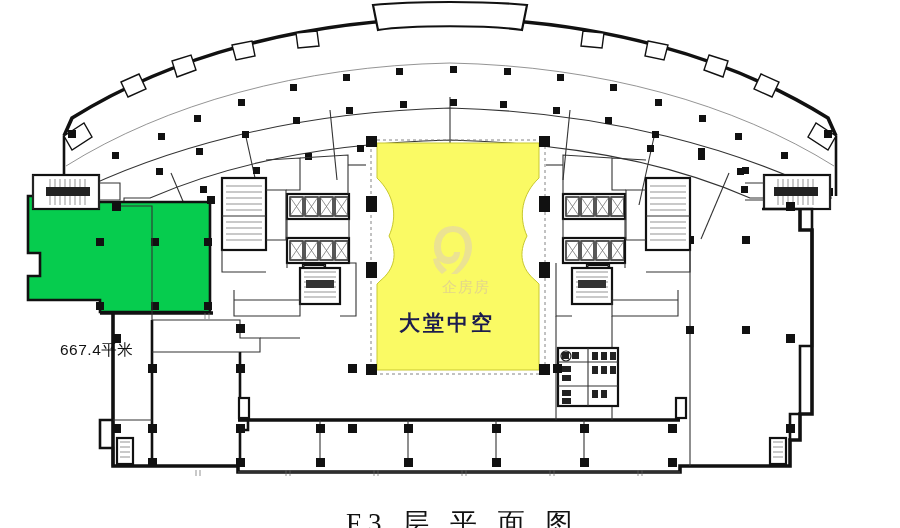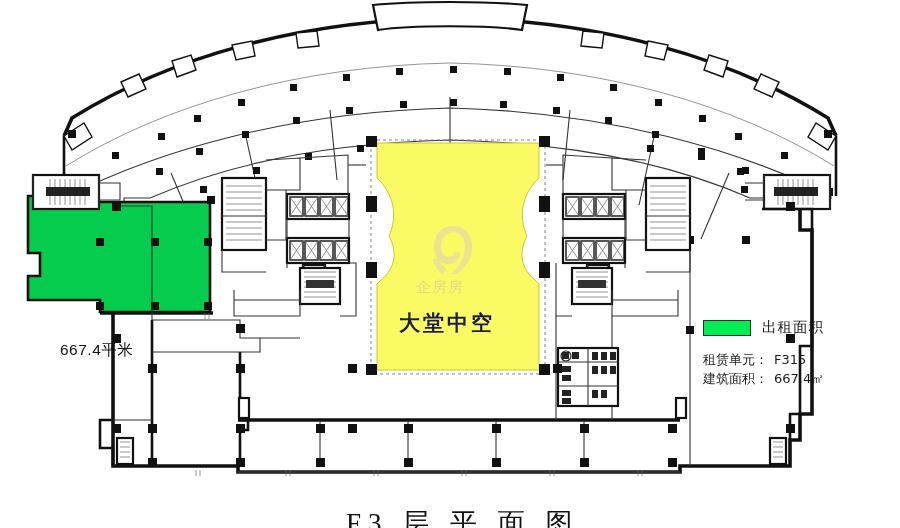--- a/index.html
+++ b/index.html
@@ -102,21 +102,21 @@
     top: 222px;
     width: 74px;
     height: 78px;
     pointer-events: none;
   }
   #watermark-text {
     position: absolute;
     left: 0;
     top: 56px;
     width: 74px;
-    text-align: left;
+    text-align: right;
     font-size: 15px;
     color: #e3d68a;
     font-family: "DejaVu Sans", sans-serif;
     letter-spacing: 1px;
   }
 </style>
 </head>
 <body>
 
 <div id="floorplan-root">
@@ -565,30 +565,14 @@
     </svg>
     <div id="watermark-text">企房房</div>
   </div>
 
   <div class="label" id="atrium-label">大堂中空</div>
 
   <div class="label" id="area-caption">667.4平米</div>
 
   <div class="label" id="plan-title">F3 层 平 面 图</div>
 
-  <div id="legend">
-    <div id="legend-row">
-      <div id="legend-swatch"></div>
-      <div id="legend-swatch-label">出租面积</div>
-    </div>
-    <div id="legend-details">
-      <div class="legend-detail-row">
-        <span class="legend-detail-key">租赁单元：</span>
-        <span class="legend-detail-val">F315</span>
-      </div>
-      <div class="legend-detail-row">
-        <span class="legend-detail-key">建筑面积：</span>
-        <span class="legend-detail-val">667.4㎡</span>
-      </div>
-    </div>
-  </div>
 
 </div>
 
 </body></html>

